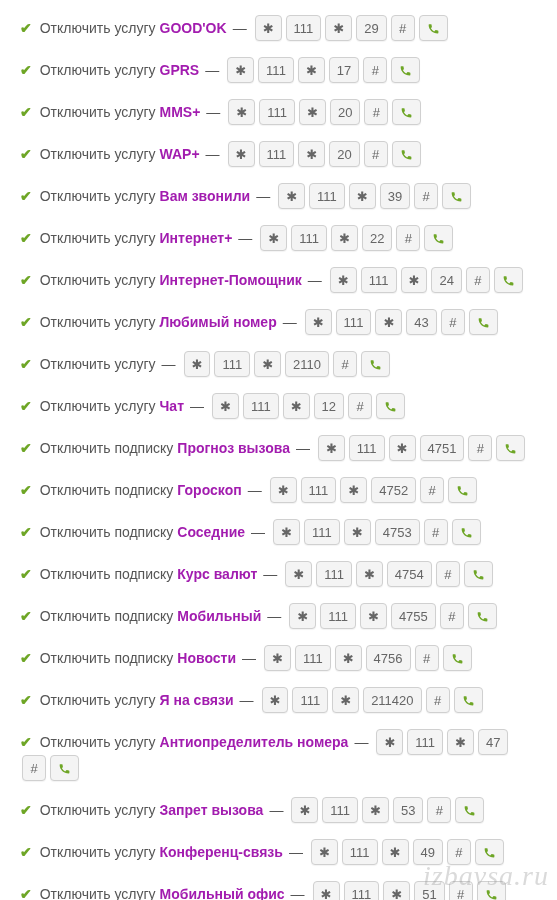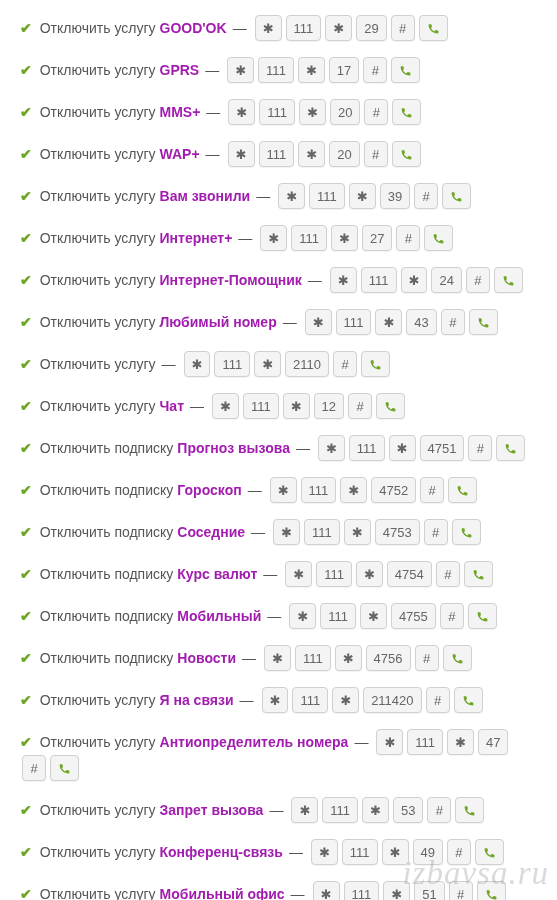--- a/index.html
+++ b/index.html
@@ -55,21 +55,21 @@
     }
     .phone svg {
       width: 13px;
       height: 13px;
       fill: #6ea626;
     }
     .watermark {
       position: fixed;
       bottom: 8px;
       right: 8px;
-      font-size: 33px;
+      font-size: 28px;
       color: rgba(150,150,150,0.35);
       font-style: italic;
       font-family: Georgia, serif;
       letter-spacing: 1px;
     }
   </style>
 </head>
 <body>
 
 <div id="list">
@@ -154,21 +154,21 @@
       </span>
     </div>
     <div class="row">
       <span class="check">✔</span>
       <span class="prefix">Отключить услугу</span>
       <span class="name">Интернет+</span>
       <span class="dash">—</span>
       <span class="key">✱</span>
       <span class="key">111</span>
       <span class="key">✱</span>
-      <span class="key">27</span>
+      <span class="key">22</span>
       <span class="key">#</span>
       <span class="key phone">
         <svg viewBox="0 0 24 24">
           <path d="M6.62 10.79a15.05 15.05 0 006.59 6.59l2.2-2.2a1 1 0 011.02-.24c1.12.37 2.33.57 3.57.57a1 1 0 011 1V20a1 1 0 01-1 1C10.07 21 3 13.93 3 5a1 1 0 011-1h3.5a1 1 0 011 1c0 1.24.2 2.45.57 3.57a1 1 0 01-.24 1.02l-2.21 2.2z"></path>
         </svg>
       </span>
     </div>
     <div class="row">
       <span class="check">✔</span>
       <span class="prefix">Отключить услугу</span>

